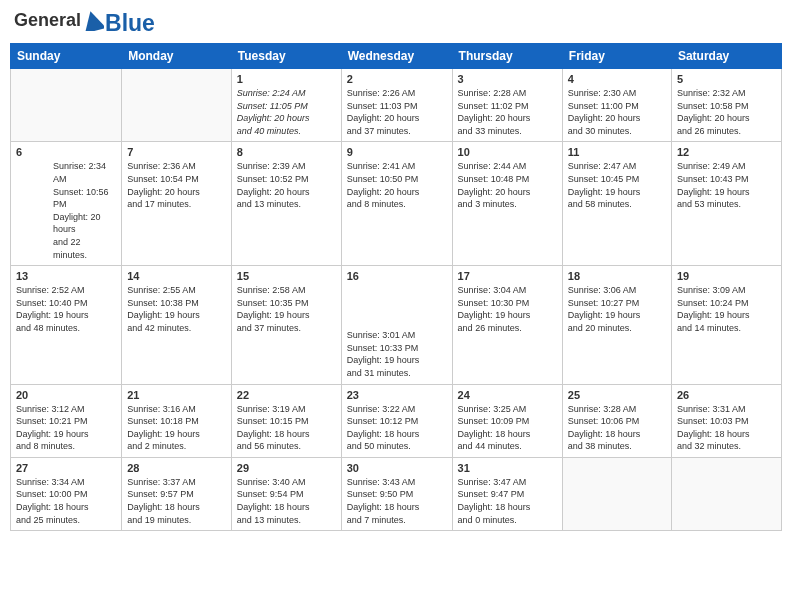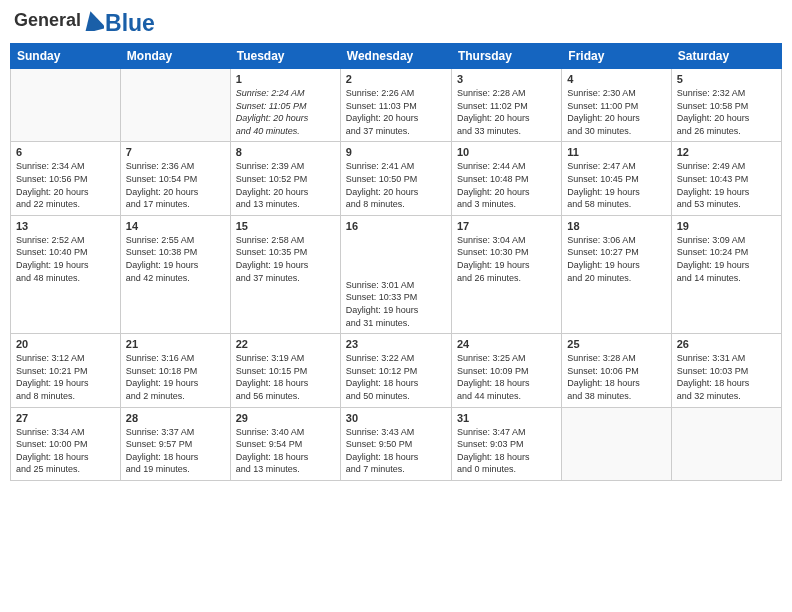--- a/index.html
+++ b/index.html
@@ -145,21 +145,21 @@
           <span class="day-number">5</span>
           <div class="day-info" style="white-space: pre-line;">Sunrise: 2:32 AM
 Sunset: 10:58 PM
 Daylight: 20 hours
 and 26 minutes.</div>
         </td>
       </tr>
       <tr>
         <td>
           <span class="day-number">6</span>
-          <div class="day-info" style="white-space: pre-line;">Sunrise: 2:34 AM
+          <div class="day-info" style="white-space: pre-line; margin-left: 37px;">Sunrise: 2:34 AM
 Sunset: 10:56 PM
 Daylight: 20 hours
 and 22 minutes.</div>
         </td>
         <td>
           <span class="day-number">7</span>
           <div class="day-info" style="white-space: pre-line;">Sunrise: 2:36 AM
 Sunset: 10:54 PM
 Daylight: 20 hours
 and 17 minutes.</div>
@@ -327,21 +327,21 @@
         <td>
           <span class="day-number">30</span>
           <div class="day-info" style="white-space: pre-line;">Sunrise: 3:43 AM
 Sunset: 9:50 PM
 Daylight: 18 hours
 and 7 minutes.</div>
         </td>
         <td>
           <span class="day-number">31</span>
           <div class="day-info" style="white-space: pre-line;">Sunrise: 3:47 AM
-Sunset: 9:03 PM
+Sunset: 9:47 PM
 Daylight: 18 hours
 and 0 minutes.</div>
         </td>
         <td class="empty"></td>
         <td class="empty"></td>
       </tr>
     </tbody>
 </table>
 
 </body></html>

